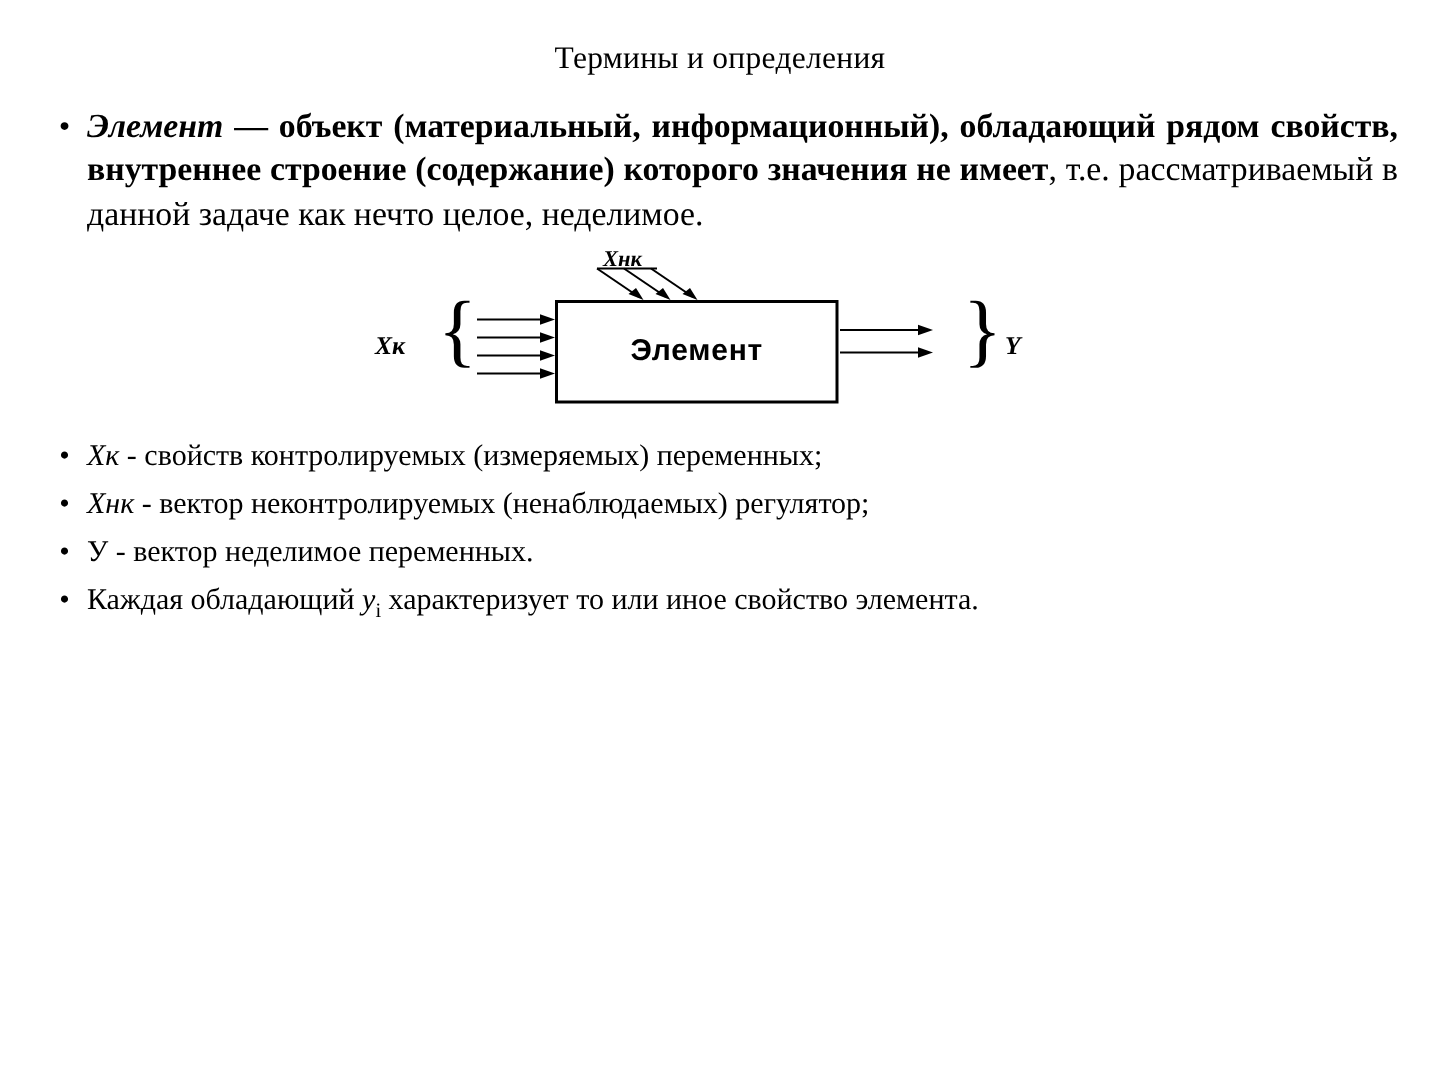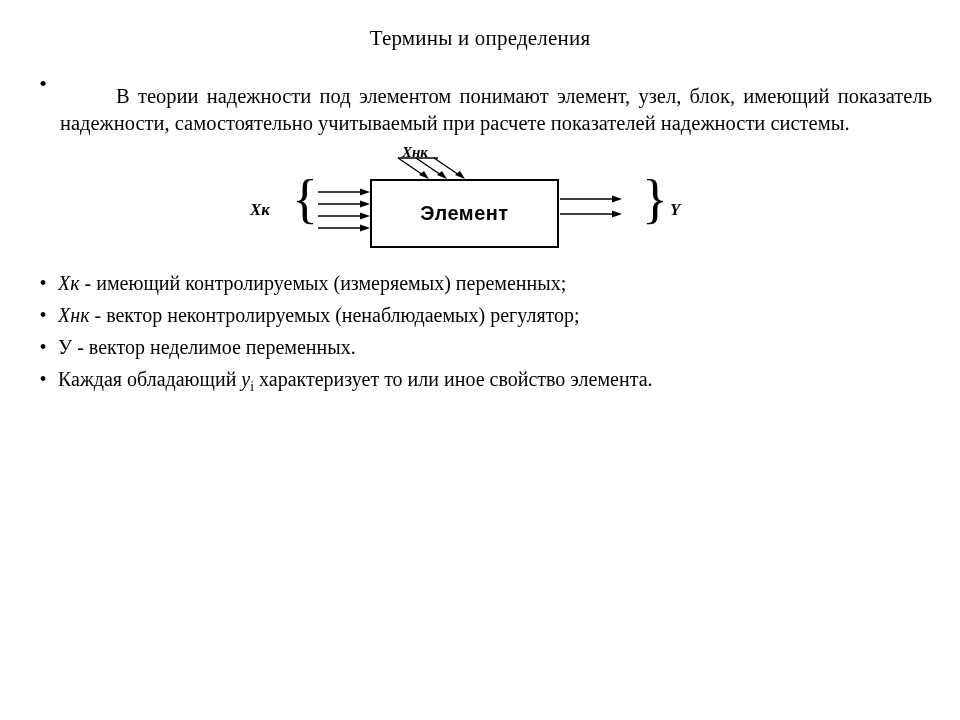--- a/index.html
+++ b/index.html
@@ -181,22 +181,22 @@
 
 <div class="slide">
 
   <div class="slide-title">Термины и определения</div>
 
   <div class="content">
 
     <div class="bullet-row">
       <div class="bullet-dot">•</div>
       <div class="bullet-body">
-
-        <p class="p-second">В теории надежности под элементом понимают элемент, узел, блок, имеющий показатель надежности, самостоятельно учитываемый при расчете показателей надежности системы.</p>
+        <p class="p-main"><span class="term-lead">Элемент</span> <b>—</b> <b>объект</b> <b>(материальный, информационный), обладающий рядом свойств, внутреннее строение (содержание) которого значения не имеет</b><span>, т.е. рассматриваемый в данной задаче как нечто целое, неделимое.</span></p>
+
 
       </div>
     </div>
 
   </div>
 
   <div class="figure">
     <div class="fig-inner">
 
       <svg width="500" height="120" style="position:absolute;left:0;top:0;">
@@ -245,21 +245,21 @@
       <div class="lbl-y">Y</div>
 
       <div class="el-box">Элемент</div>
     </div>
   </div>
 
   <div class="list-bottom">
 
     <div class="lb-row">
       <div class="lb-dot">•</div>
-      <div class="lb-text"><i>Xк</i><span> - имеющий контролируемых (измеряемых) переменных;</span></div>
+      <div class="lb-text"><i>Xк</i><span> - свойств контролируемых (измеряемых) переменных;</span></div>
     </div>
 
     <div class="lb-row">
       <div class="lb-dot">•</div>
       <div class="lb-text"><i>Хнк</i><span> - вектор неконтролируемых (ненаблюдаемых) регулятор;</span></div>
     </div>
 
     <div class="lb-row">
       <div class="lb-dot">•</div>
       <div class="lb-text"><span>У</span><span> - вектор неделимое переменных.</span></div>

